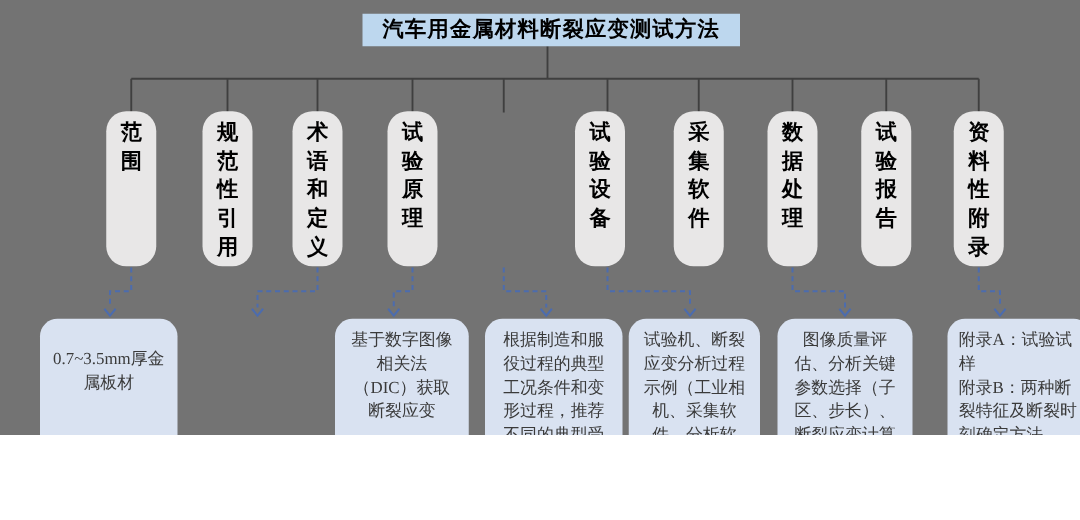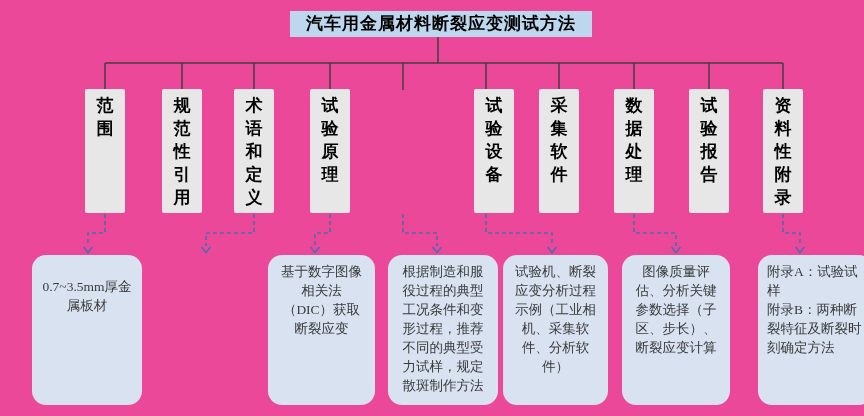--- a/index.html
+++ b/index.html
@@ -1,28 +1,28 @@
 <!DOCTYPE html>
 <html><head>
 <meta charset="utf-8">
 <style>
   html,body{margin:0;padding:0;background:#fff;}
   #stage{
-    position:relative;width:864px;height:416px;background:#ec4899;overflow:hidden;
+    position:relative;width:864px;height:348px;background:#737373;overflow:hidden;
     font-family:"Liberation Sans","DejaVu Sans",sans-serif;
   }
   #wires{position:absolute;left:0;top:0;width:864px;height:416px;pointer-events:none;}
   .title-box{
     position:absolute;left:290px;top:11px;width:302px;height:26px;
     background:#bdd7ee;color:#000;font-weight:bold;font-size:17px;line-height:26px;
     text-align:center;letter-spacing:1px;white-space:nowrap;
   }
   .section-box{
     position:absolute;top:89px;width:40px;height:124px;background:#e8e7e7;
-    border-radius:2px;display:flex;justify-content:center;
+    border-radius:16px;display:flex;justify-content:center;
   }
   .vtext{
     width:19px;margin-top:5px;font-weight:bold;font-size:17px;line-height:23px;
     color:#000;text-align:center;word-break:break-all;
   }
   .note-box{
     position:absolute;top:255px;height:150px;background:#d9e2f1;border-radius:14px;
     box-sizing:border-box;padding:7px 9px;
     font-family:"Liberation Serif","DejaVu Serif",serif;
     font-size:13.5px;line-height:19px;color:#3a3a3a;text-align:center;
@@ -78,21 +78,21 @@
     </div>
   <div class="section-box" style="left:162px">
       <div class="vtext">规范性引用</div>
     </div>
   <div class="section-box" style="left:310px">
       <div class="vtext">试验原理</div>
     </div>
   <div class="section-box" style="left:234px">
       <div class="vtext">术语和定义</div>
     </div>
-  <div class="section-box" style="left:474px">
+  <div class="section-box" style="left:460px">
       <div class="vtext">试验设备</div>
     </div>
   <div class="section-box" style="left:539px">
       <div class="vtext">采集软件</div>
     </div>
   <div class="section-box" style="left:614px">
       <div class="vtext">数据处理</div>
     </div>
   <div class="section-box" style="left:689px">
       <div class="vtext">试验报告</div>

